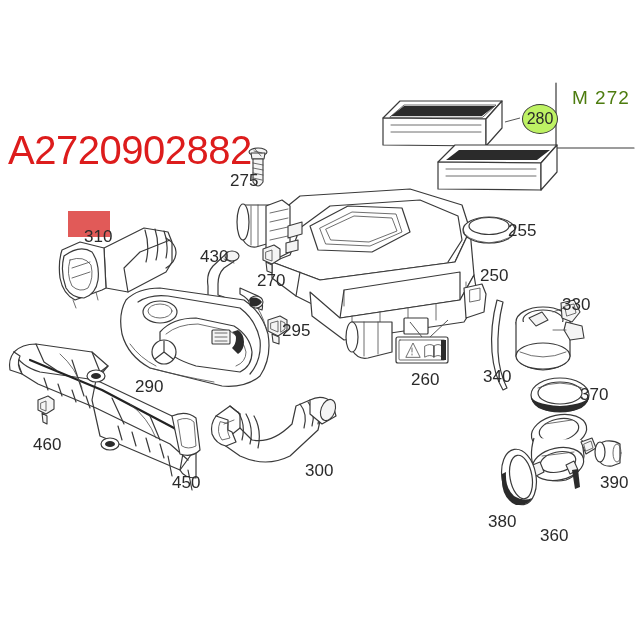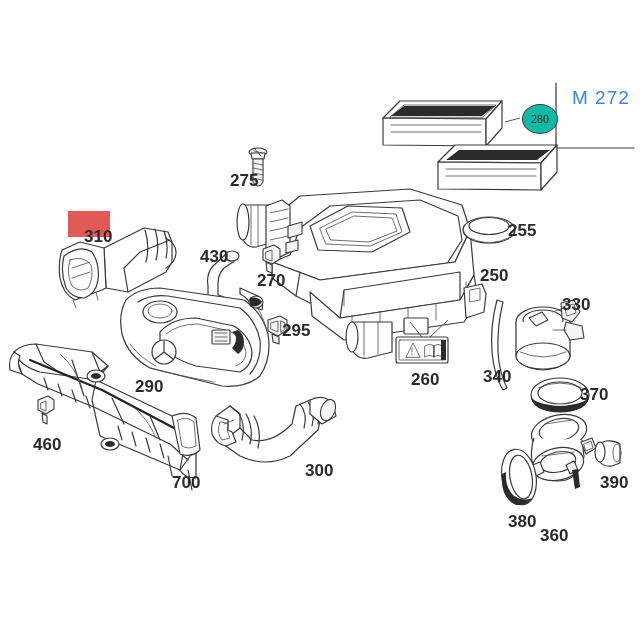--- a/index.html
+++ b/index.html
@@ -37,46 +37,46 @@
   }
   .highlight-box {
     position: absolute;
     background: #e15a58;
   }
   .callout {
     position: absolute;
     color: #2a2a2a;
     font-family: "Liberation Sans", sans-serif;
     font-size: 17px;
-    font-weight: 700;
+    font-weight: 400;
     white-space: nowrap;
     line-height: 1;
   }
   .engine-code {
     position: absolute;
-    color: #3b82f6;
+    color: #4d7c0f;
     font-family: "Liberation Sans", sans-serif;
     font-size: 19px;
     letter-spacing: 1px;
     white-space: nowrap;
     line-height: 1;
   }
   .circle-label {
     position: absolute;
     width: 36px;
     height: 30px;
     border: 1.3px solid #3a3a3a;
     border-radius: 50%;
     color: #2a2a2a;
-    font-family: Liberation Serif, serif;
-    font-size: 12px;
+    font-family: Liberation Sans, sans-serif;
+    font-size: 16px;
     display: flex;
     align-items: center;
     justify-content: center;
-    background: #14b8a6;
+    background: #bef264;
     box-sizing: border-box;
   }
 </style>
 </head>
 <body>
 
 <div id="canvas">
 
   <svg id="diagram-svg" viewBox="0 0 640 640">
     <defs>
@@ -327,37 +327,38 @@
       <path class="ln-t" d="M224 424 L234 420"></path>
 
       <path class="fw" d="M310 400 Q322 394 332 402 L336 416 L322 424 L310 414 Z"></path>
       <ellipse class="fl" cx="328" cy="410" rx="7" ry="11" transform="rotate(20 328 410)"></ellipse>
     </g>
 
   </svg>
 
   <div class="highlight-box" style="left:68px; top:211px; width:42px; height:26px;"></div>
 
+  <div class="partnum" style="left:8px; top:130px;">A2720902882</div>
 
   <div class="engine-code" style="left:572px; top:88px;">M 272</div>
 
   <div class="circle-label" style="left:522px; top:104px;">280</div>
 
   <div class="callout" style="left:230px; top:172px;">275</div>
   <div class="callout" style="left:84px; top:228px;">310</div>
   <div class="callout" style="left:200px; top:248px;">430</div>
   <div class="callout" style="left:508px; top:222px;">255</div>
   <div class="callout" style="left:257px; top:272px;">270</div>
   <div class="callout" style="left:480px; top:267px;">250</div>
   <div class="callout" style="left:562px; top:296px;">330</div>
   <div class="callout" style="left:282px; top:322px;">295</div>
   <div class="callout" style="left:135px; top:378px;">290</div>
   <div class="callout" style="left:411px; top:371px;">260</div>
   <div class="callout" style="left:483px; top:368px;">340</div>
   <div class="callout" style="left:580px; top:386px;">370</div>
   <div class="callout" style="left:33px; top:436px;">460</div>
-  <div class="callout" style="left:172px; top:474px;">700</div>
+  <div class="callout" style="left:172px; top:474px;">450</div>
   <div class="callout" style="left:305px; top:462px;">300</div>
   <div class="callout" style="left:600px; top:474px;">390</div>
   <div class="callout" style="left:540px; top:527px;">360</div>
-  <div class="callout" style="left:508px; top:513px;">380</div>
+  <div class="callout" style="left:488px; top:513px;">380</div>
 
 </div>
 
 </body></html>

